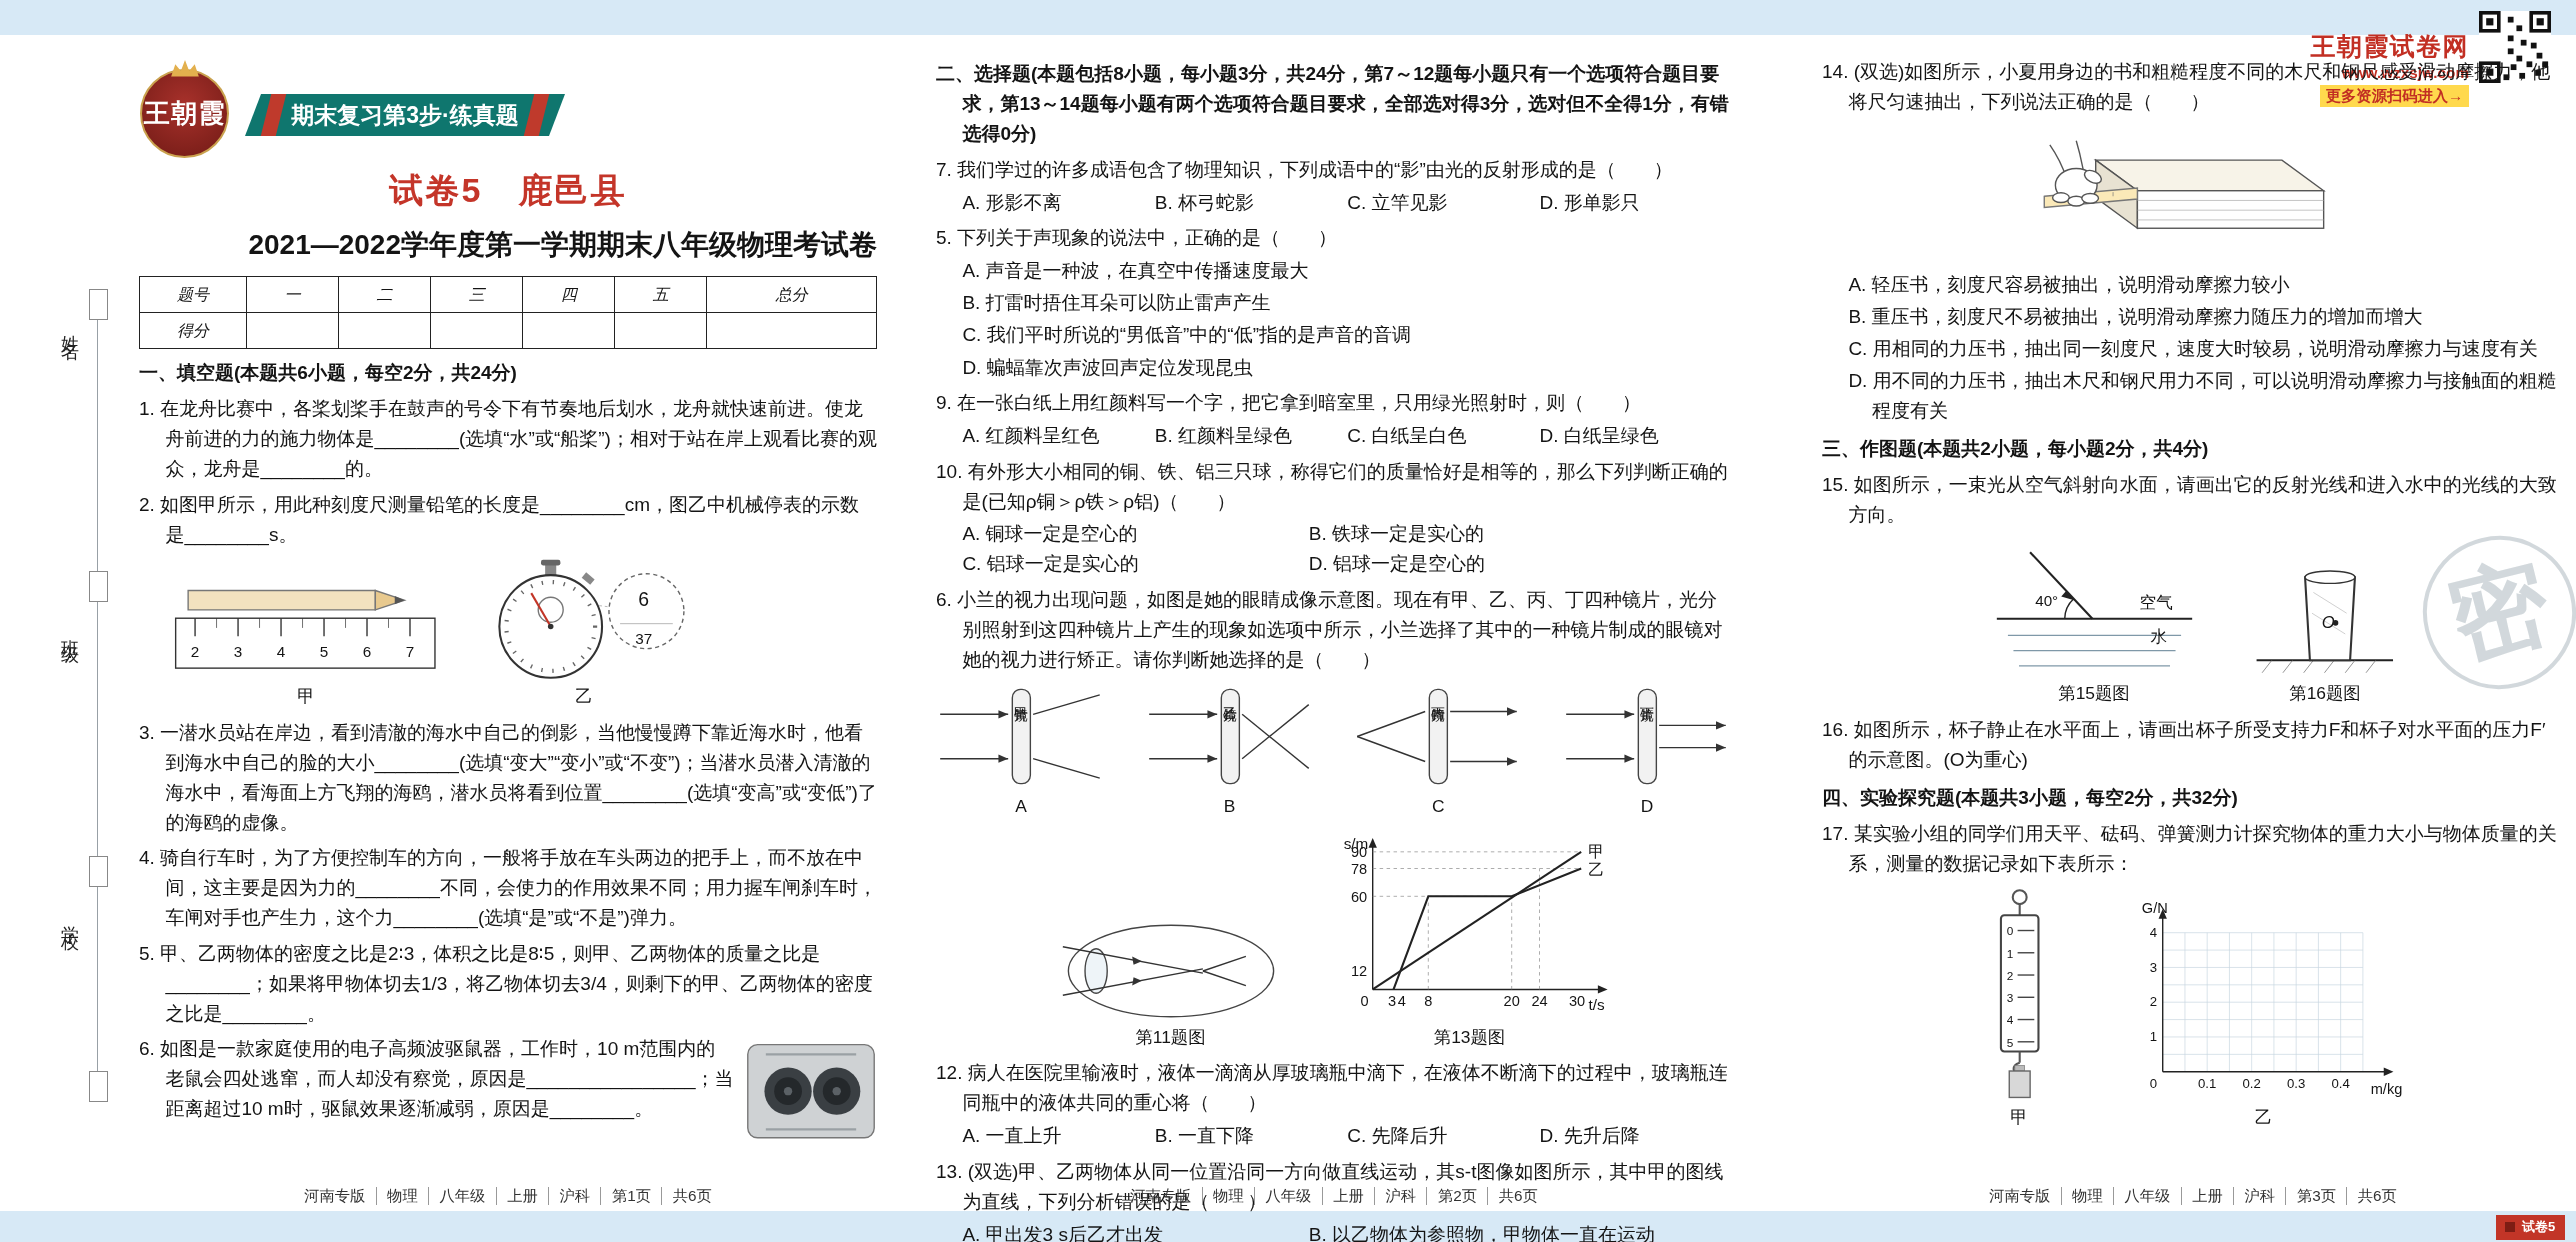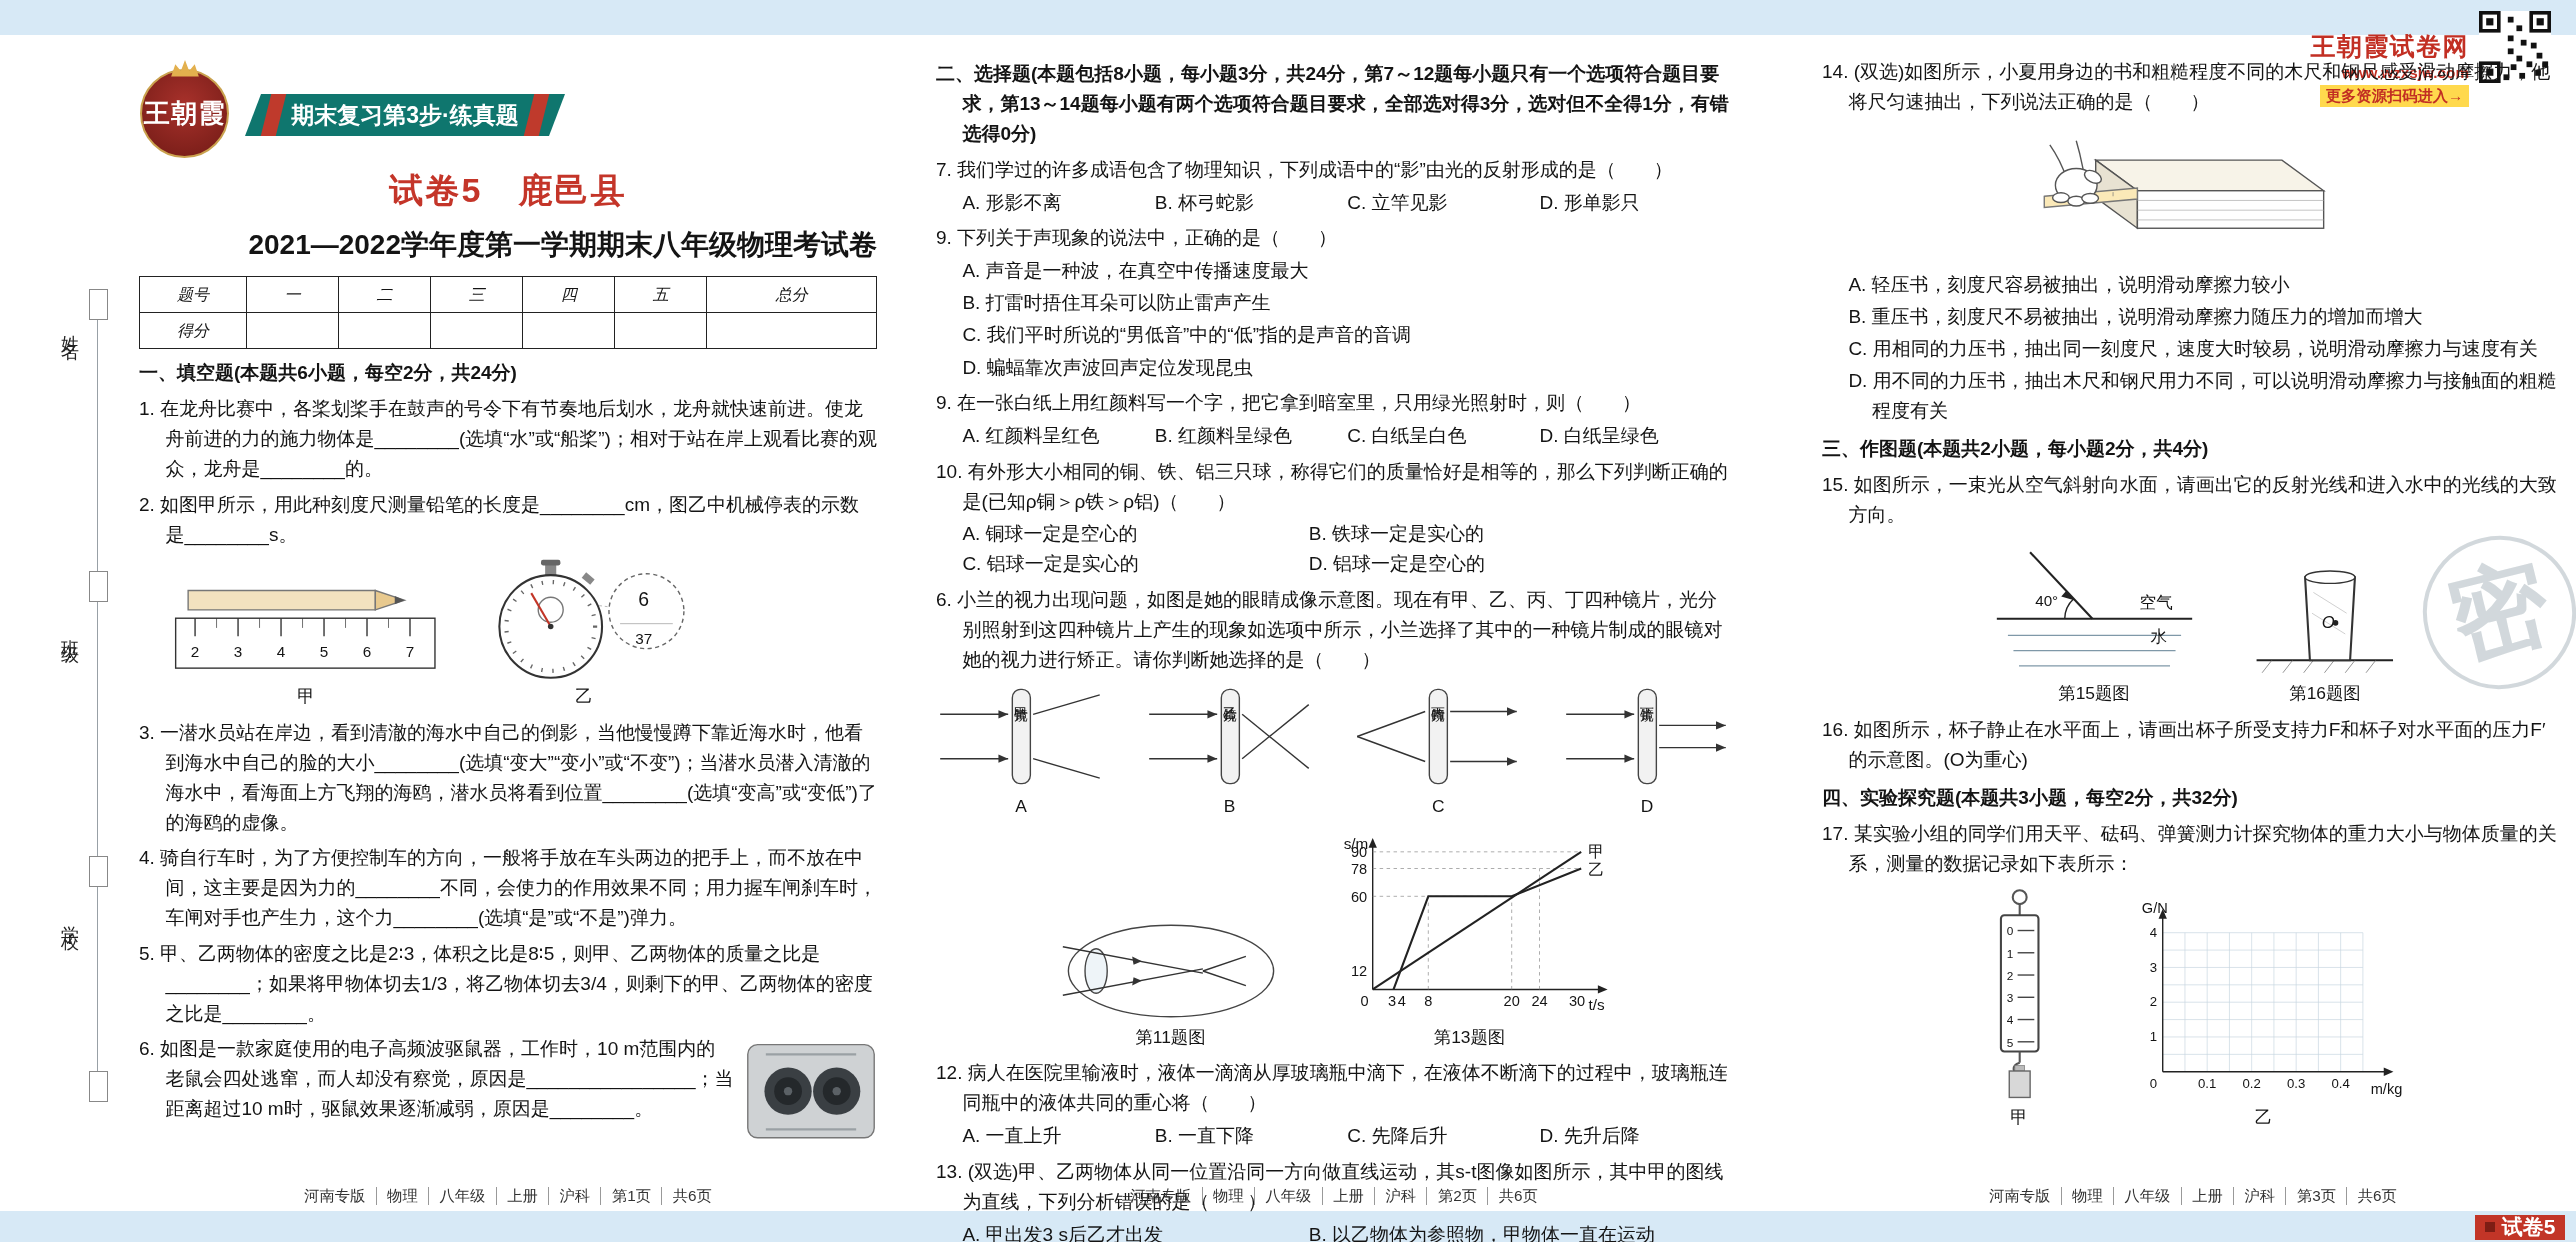--- a/index.html
+++ b/index.html
@@ -39,21 +39,21 @@
   .title{margin-top:2.8px;text-align:center;font-size:34px;font-weight:700;color:#c43529;letter-spacing:2.1px;}
   .subtitle{text-align:right;font-size:28px;font-weight:700;margin:5.6px 0 8.3px;}
   table.score{border-collapse:collapse;width:100%;margin:2.8px 0 9.7px;}
   table.score td{border:1.4px solid #222;height:33px;text-align:center;font-size:16px;font-style:italic;}
   .spk{float:right;margin:4.2px 0 2.8px 11px;}
   .site{position:absolute;top:9.7px;right:107px;text-align:right;color:#c22f23;margin-top:20px;}
   .site .n{font-size:25px;font-weight:800;letter-spacing:1.4px;}
   .site .u{font-size:15.3px;font-weight:700;margin-top:1.4px;}
   .site .s{font-size:15.3px;font-weight:700;background:#ffd94d;padding:0.7px 5.6px;display:inline-block;margin-top:2.8px;}
   .qr{position:absolute;top:11px;right:25px;}
-  .badge{position:absolute;right:11px;bottom:3.5px;height:25px;background:#c23527;color:#fff;font-size:21px;
+  .badge{position:absolute;right:11px;bottom:3.5px;height:25px;background:#c23527;color:#fff;font-size:13px;
     font-weight:700;display:flex;align-items:center;padding:0 9.7px;gap:7px;}
   .badge i{width:9.7px;height:9.7px;background:#7e1d14;display:inline-block;}
   .wm{position:absolute;left:2423px;top:536px;width:145px;height:145px;border:4.9px solid #a7b3ba;border-radius:50%;
     color:#a7b3ba;display:flex;align-items:center;justify-content:center;font-size:97px;font-weight:700;
     opacity:.5;transform:rotate(-14deg);}
   .mlabel{position:absolute;left:58px;writing-mode:vertical-rl;font-size:18px;letter-spacing:7px;color:#222;}
   .mline{position:absolute;left:97px;top:299px;height:799px;border-left:0.7px solid #98a0a6;}
   .mbox{position:absolute;left:89px;width:16.7px;height:29px;border:0.7px solid #888;background:#fff;}
   .footer{position:absolute;top:1187px;display:flex;justify-content:center;font-size:15.3px;color:#333;}
   .footer span{padding:0 10.4px;border-right:0.7px solid #999;line-height:1.2;}
@@ -228,21 +228,21 @@
 
   <div class="col" id="col2">
     <div class="sec">二、选择题(本题包括8小题，每小题3分，共24分，第7～12题每小题只有一个选项符合题目要求，第13～14题每小题有两个选项符合题目要求，全部选对得3分，选对但不全得1分，有错选得0分)</div>
     <div class="q">7. 我们学过的许多成语包含了物理知识，下列成语中的“影”由光的反射形成的是（　　）</div>
     <div class="opts o4">
       <span>A. 形影不离</span>
       <span>B. 杯弓蛇影</span>
       <span>C. 立竿见影</span>
       <span>D. 形单影只</span>
     </div>
-    <div class="q">9. 下列关于声现象的说法中，正确的是（　　）</div>
+    <div class="q">5. 下列关于声现象的说法中，正确的是（　　）</div>
     <div class="opts oln">
       <div>A. 声音是一种波，在真空中传播速度最大</div>
       <div>B. 打雷时捂住耳朵可以防止雷声产生</div>
       <div>C. 我们平时所说的“男低音”中的“低”指的是声音的音调</div>
       <div>D. 蝙蝠靠次声波回声定位发现昆虫</div>
     </div>
     <div class="q">9. 在一张白纸上用红颜料写一个字，把它拿到暗室里，只用绿光照射时，则（　　）</div>
     <div class="opts o4">
       <span>A. 红颜料呈红色</span>
       <span>B. 红颜料呈绿色</span>

